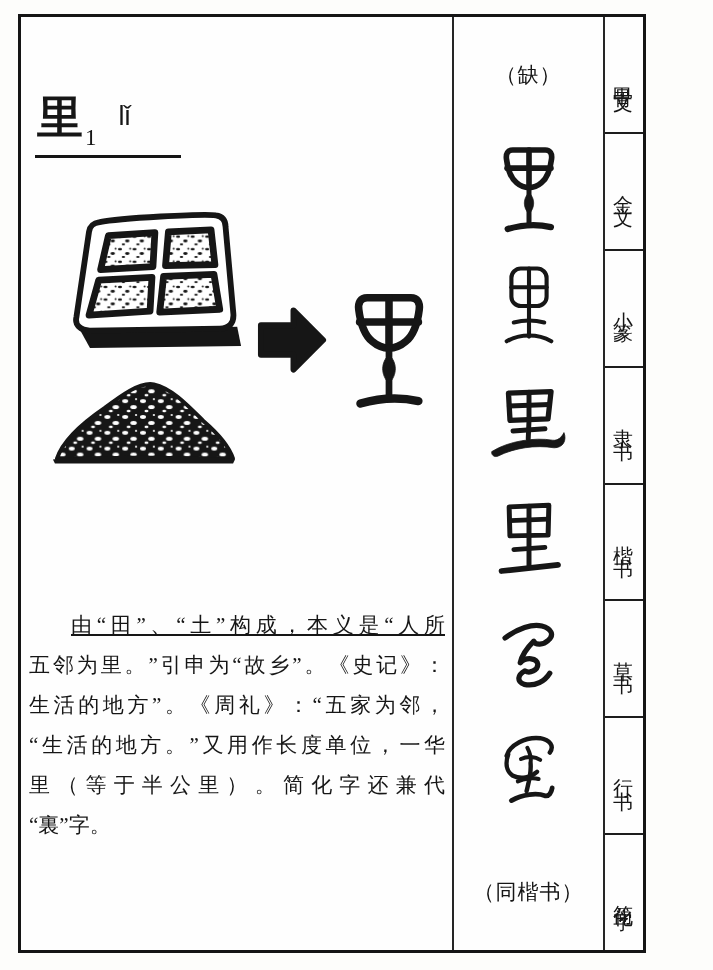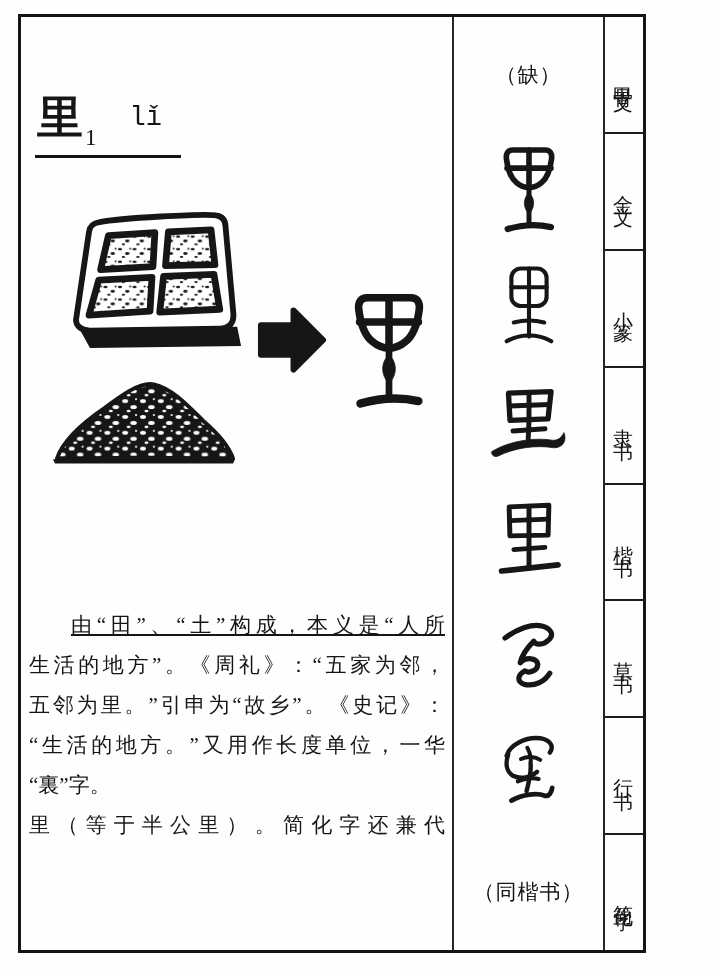--- a/index.html
+++ b/index.html
@@ -13,21 +13,21 @@
   .page{
     position:absolute;left:18px;top:14px;width:628px;height:939px;
     box-sizing:border-box;border:3px solid #151515;
     display:flex;background:#fefefe;
   }
   
   .col-main{width:431px;position:relative;border-right:2px solid #262626;box-sizing:content-box;}
   .headword-block{position:absolute;left:16px;top:70px;white-space:nowrap;}
   .headword{font-size:46px;font-weight:600;letter-spacing:0;}
   .sense-num{font-size:23px;position:relative;top:12px;left:2px;font-weight:500;}
-  .pinyin{font-size:27px;position:relative;top:-8px;margin-left:31px;font-weight:500;font-family:Liberation Mono, monospace;}
+  .pinyin{font-size:27px;position:relative;top:-8px;margin-left:20px;font-weight:500;font-family:Liberation Sans, sans-serif;}
   .head-rule{position:absolute;left:14px;top:138px;width:146px;height:3px;background:#151515;}
   .illo-field{position:absolute;left:38px;top:190px;}
   .illo-mound{position:absolute;left:28px;top:348px;}
   .illo-arrow{position:absolute;left:234px;top:284px;}
   .illo-bronze{position:absolute;left:324px;top:274px;}
   .definition{position:absolute;left:8px;top:588px;width:416px;font-size:21px;line-height:40px;}
   .def-line{text-align:justify;text-align-last:justify;height:40px;overflow:hidden;}
   .def-line.first{text-indent:42px;text-decoration:underline;}
   .def-line.last{text-align-last:left;}
   
@@ -101,25 +101,25 @@
       <path class="stroke" stroke-width="9" d="M24,8 L76,8 C84,8 87,14 86,22 C84,38 80,52 70,60 C63,66 57,68 50,68 C43,68 37,66 30,60 C20,52 16,38 14,22 C13,14 16,8 24,8 Z"></path>
       <path class="stroke" stroke-width="9" d="M50,8 L50,68"></path>
       <path class="stroke" stroke-width="9" d="M15,37 L85,37"></path>
       <path class="stroke" stroke-width="8" d="M50,68 L50,128"></path>
       <path class="fillink" d="M50,76 C60,85 60,100 50,110 C40,100 40,85 50,76 Z"></path>
       <path class="stroke" stroke-width="10" d="M16,134 C40,127 62,126 85,131"></path>
     </svg>
 
     <div class="definition">
       <div class="def-line first">由“田”、“土”构成，本义是“人所</div>
+      <div class="def-line">五邻为里。”引申为“故乡”。《史记》：</div>
       <div class="def-line">生活的地方”。《周礼》：“五家为邻，</div>
-      <div class="def-line">五邻为里。”引申为“故乡”。《史记》：</div>
       <div class="def-line">“生活的地方。”又用作长度单位，一华</div>
+      <div class="def-line">里（等于半公里）。简化字还兼代</div>
       <div class="def-line last">“裏”字。</div>
-      <div class="def-line">里（等于半公里）。简化字还兼代</div>
     </div>
   </div>
 
   <div class="col-scripts">
 
     <div class="band">
         <span class="note">（缺）</span>
       </div>
 
     <div class="band">

